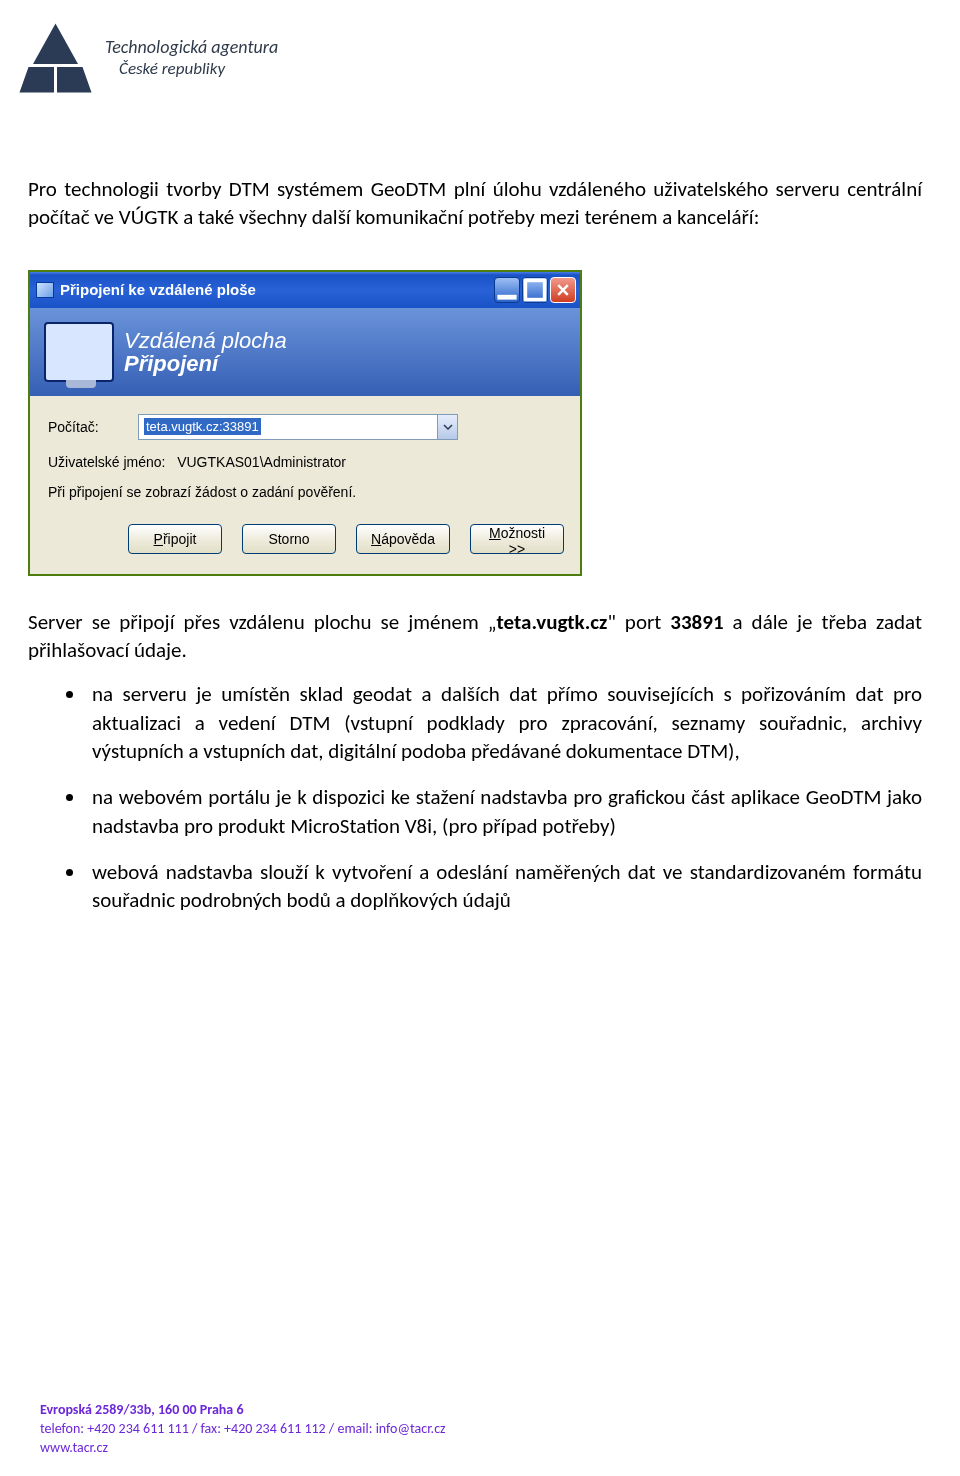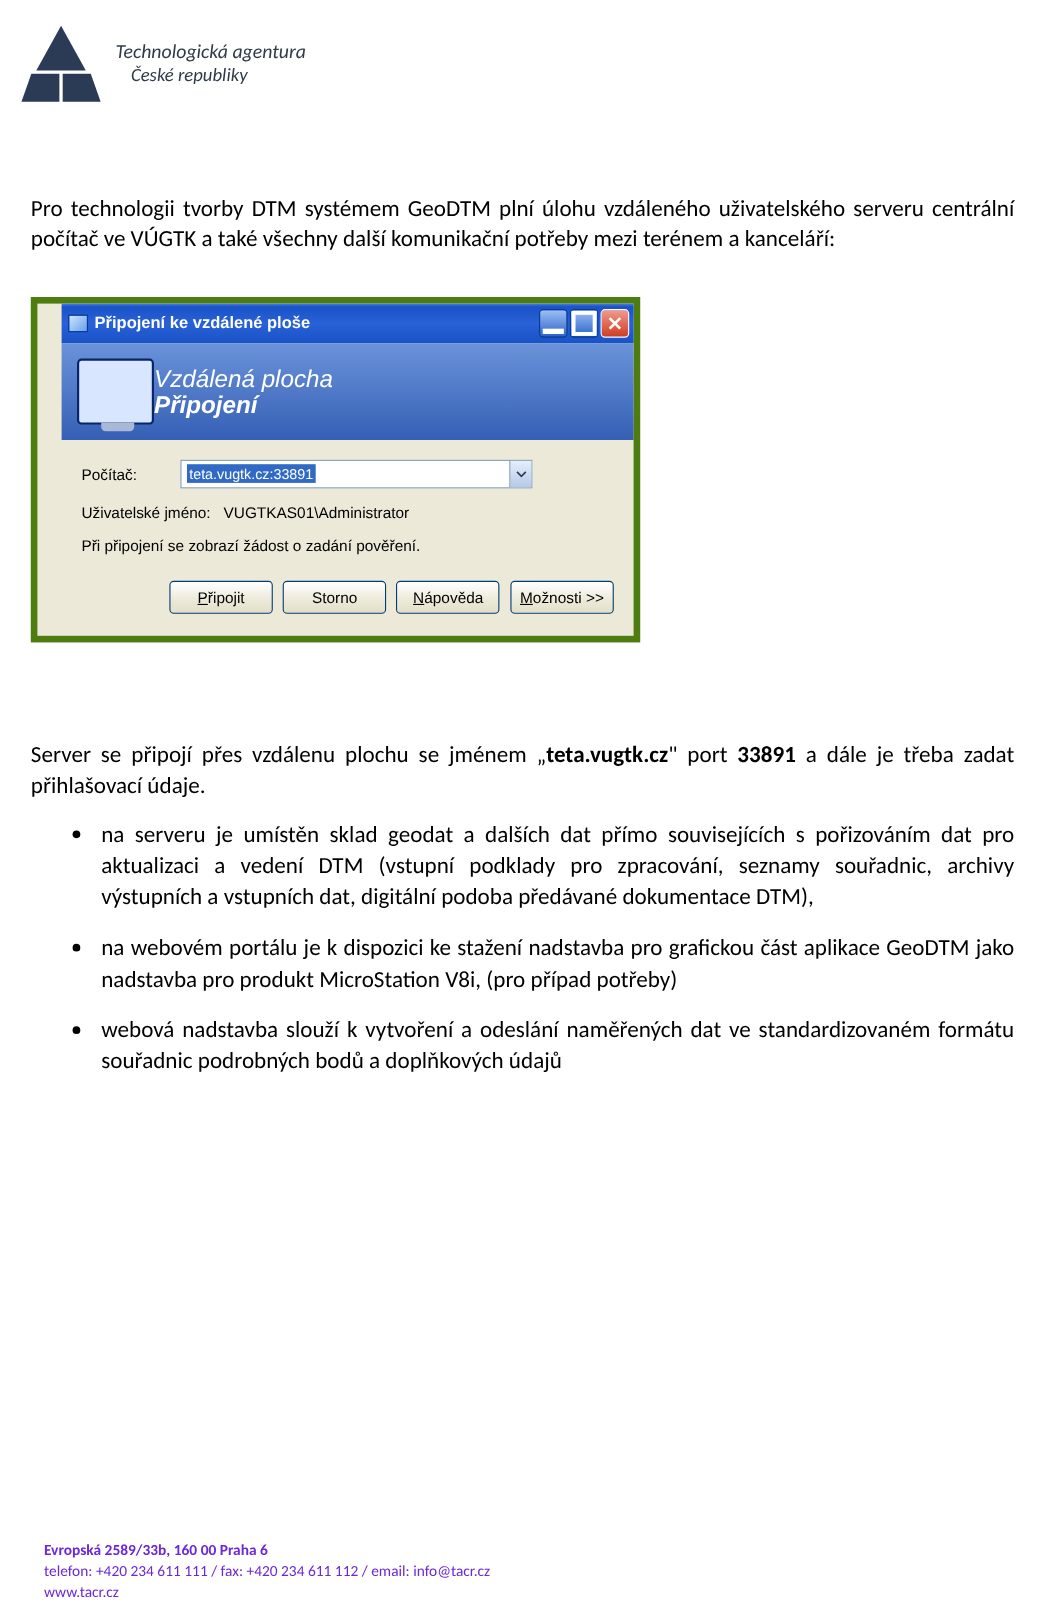--- a/index.html
+++ b/index.html
@@ -34,24 +34,23 @@
   .para1 {
     font-size: 21px;
     line-height: 1.35;
     text-align: justify;
   }
 
   
   .rdp-window {
     margin-top: 38px;
     width: 554px;
-    border: 6px solid #4d7c0f;
+    border: 2px solid #4d7c0f;
     font-family: Tahoma, Arial, sans-serif;
     background: #ece9d8;
-    padding-left: 22px;
   }
   .rdp-titlebar {
     height: 36px;
     background: linear-gradient(to bottom, #4a7ee6 0%, #1a52c8 8%, #2862d6 50%, #1a52c8 100%);
     display: flex;
     align-items: center;
     padding: 0 4px 0 6px;
     color: #fff;
     font-weight: bold;
     font-size: 15px;
@@ -77,20 +76,21 @@
     background: linear-gradient(to bottom,#f29a8c,#d03d22);
     border-color: #fff;
   }
   .winbtn.close svg { width: 12px; height: 12px; }
   .rdp-banner {
     height: 88px;
     background: linear-gradient(to bottom,#6a93da 0%, #355fb4 100%);
     display: flex;
     align-items: center;
     padding-left: 14px;
+    gap: 10px;
     position: relative;
   }
   .rdp-banner .monitor {
     width: 70px; height: 60px;
     background: #d9e6ff;
     border: 2px solid #0a246a;
     border-radius: 4px;
     position: relative;
   }
   .rdp-banner .monitor::after {
@@ -132,36 +132,36 @@
   .combo .dd {
     width: 20px; height: 24px;
     background: linear-gradient(to bottom,#e6eefc,#b6c9e8);
     border-left: 1px solid #7f9db9;
     position: absolute; right: 0; top: 0;
     display: flex; align-items: center; justify-content: center;
   }
   .combo .dd svg { width: 10px; height: 6px; }
   .userline { margin-bottom: 14px; }
   .noteline { margin-bottom: 24px; }
-  .btnrow { display: flex; gap: 8px; padding-left: 80px; justify-content: space-between; }
+  .btnrow { display: flex; gap: 20px; padding-left: 80px; }
   .xpbtn {
     min-width: 94px;
     height: 30px;
     border: 1px solid #003c74;
     border-radius: 4px;
     background: linear-gradient(to bottom,#ffffff,#ece9d8 60%,#e2dfc8);
     font-size: 14px;
     font-family: Tahoma, Arial, sans-serif;
     cursor: pointer;
     padding: 0 8px;
   }
   .xpbtn u { text-decoration: underline; }
 
   .para2 {
-    margin-top: 88px;
+    margin-top: 32px;
     font-size: 21px;
     font-weight: bold;
     line-height: 1.35;
     text-align: justify;
   }
   .para2 .normal { font-weight: normal; }
   ul.bullets {
     margin-top: 16px;
     padding-left: 58px;
     list-style: disc;

